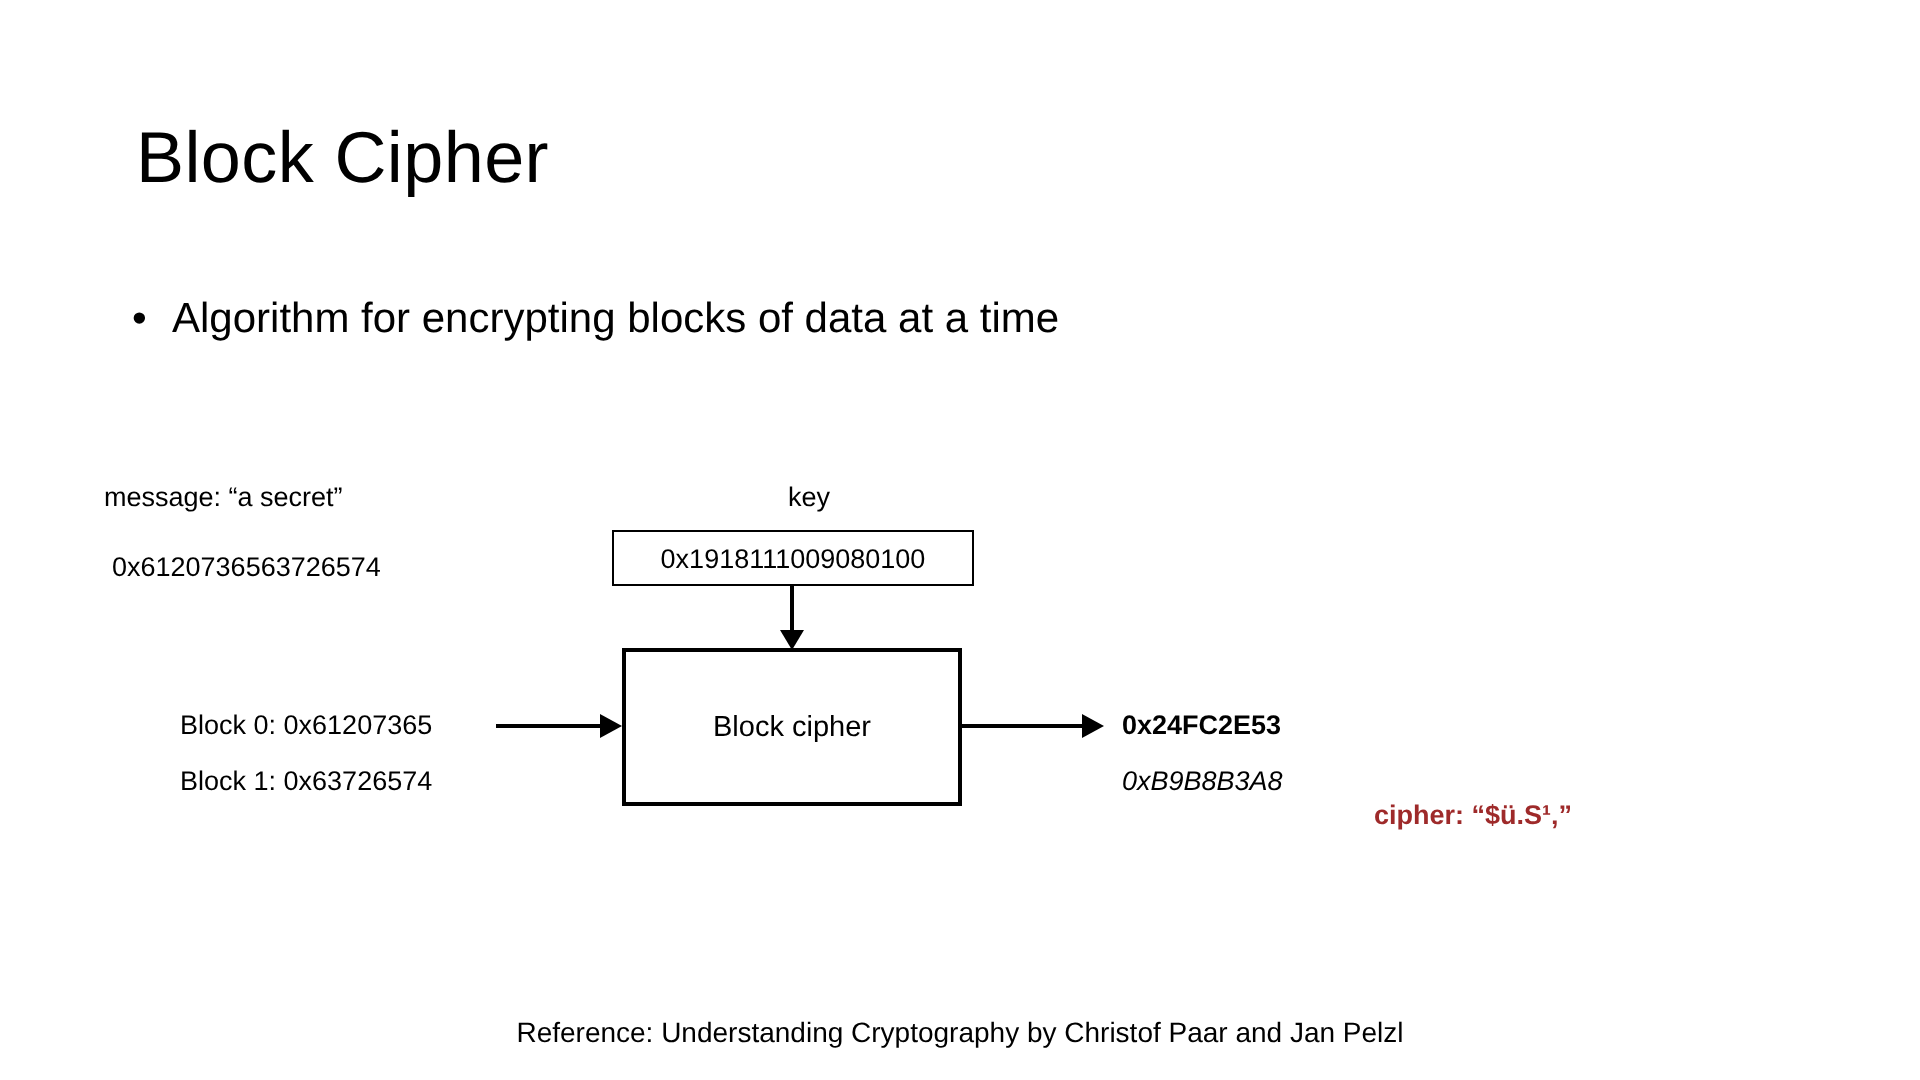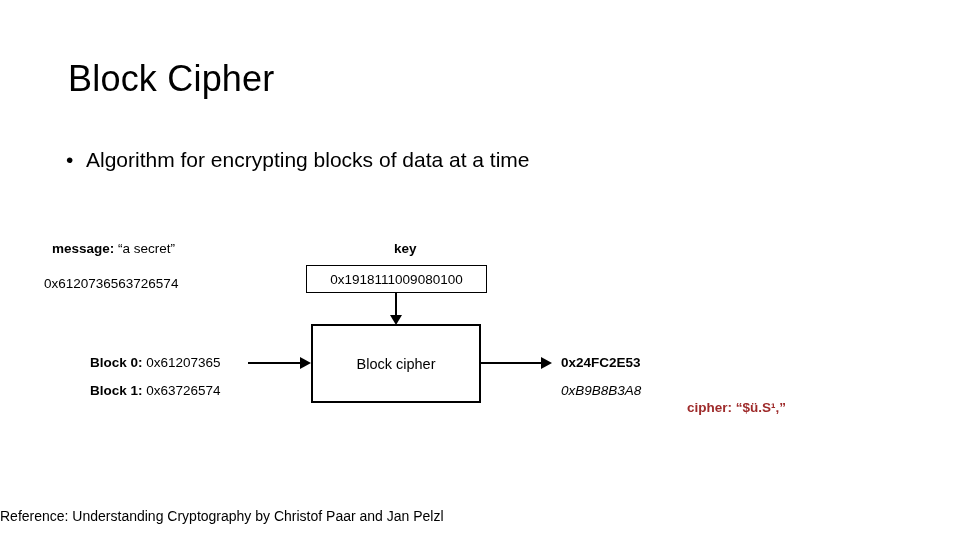--- a/index.html
+++ b/index.html
@@ -54,38 +54,38 @@
 
   
   .lbl {
     position: absolute;
     font-size: 13.5px;
     font-weight: 400;
     white-space: nowrap;
     line-height: 1.2;
   }
   .lbl b {
-    font-weight: 700;
+    font-weight: 400;
   }
 
   
   .message-label {
     left: 52px;
     top: 241px;
   }
   .message-hex {
-    left: 44px;
+    left: 56px;
     top: 276px;
   }
 
   
   .key-label {
     left: 378px;
     top: 241px;
-    font-weight: 700;
+    font-weight: 400;
     padding-left: 16px;
   }
   .key-box {
     position: absolute;
     left: 306px;
     top: 265px;
     width: 181px;
     height: 28px;
     border: 1px solid #000000;
     box-sizing: border-box;
@@ -206,20 +206,21 @@
     font-size: 13.5px;
     margin-top: 48px;
   }
 
   
   .footer {
     position: absolute;
     left: 0;
     top: 508px;
     width: 960px;
+    text-align: center;
     font-size: 14px;
     white-space: nowrap;
   }
 </style>
 </head>
 <body>
 
 <div class="slide">
 
   <div class="title">Block Cipher</div>

